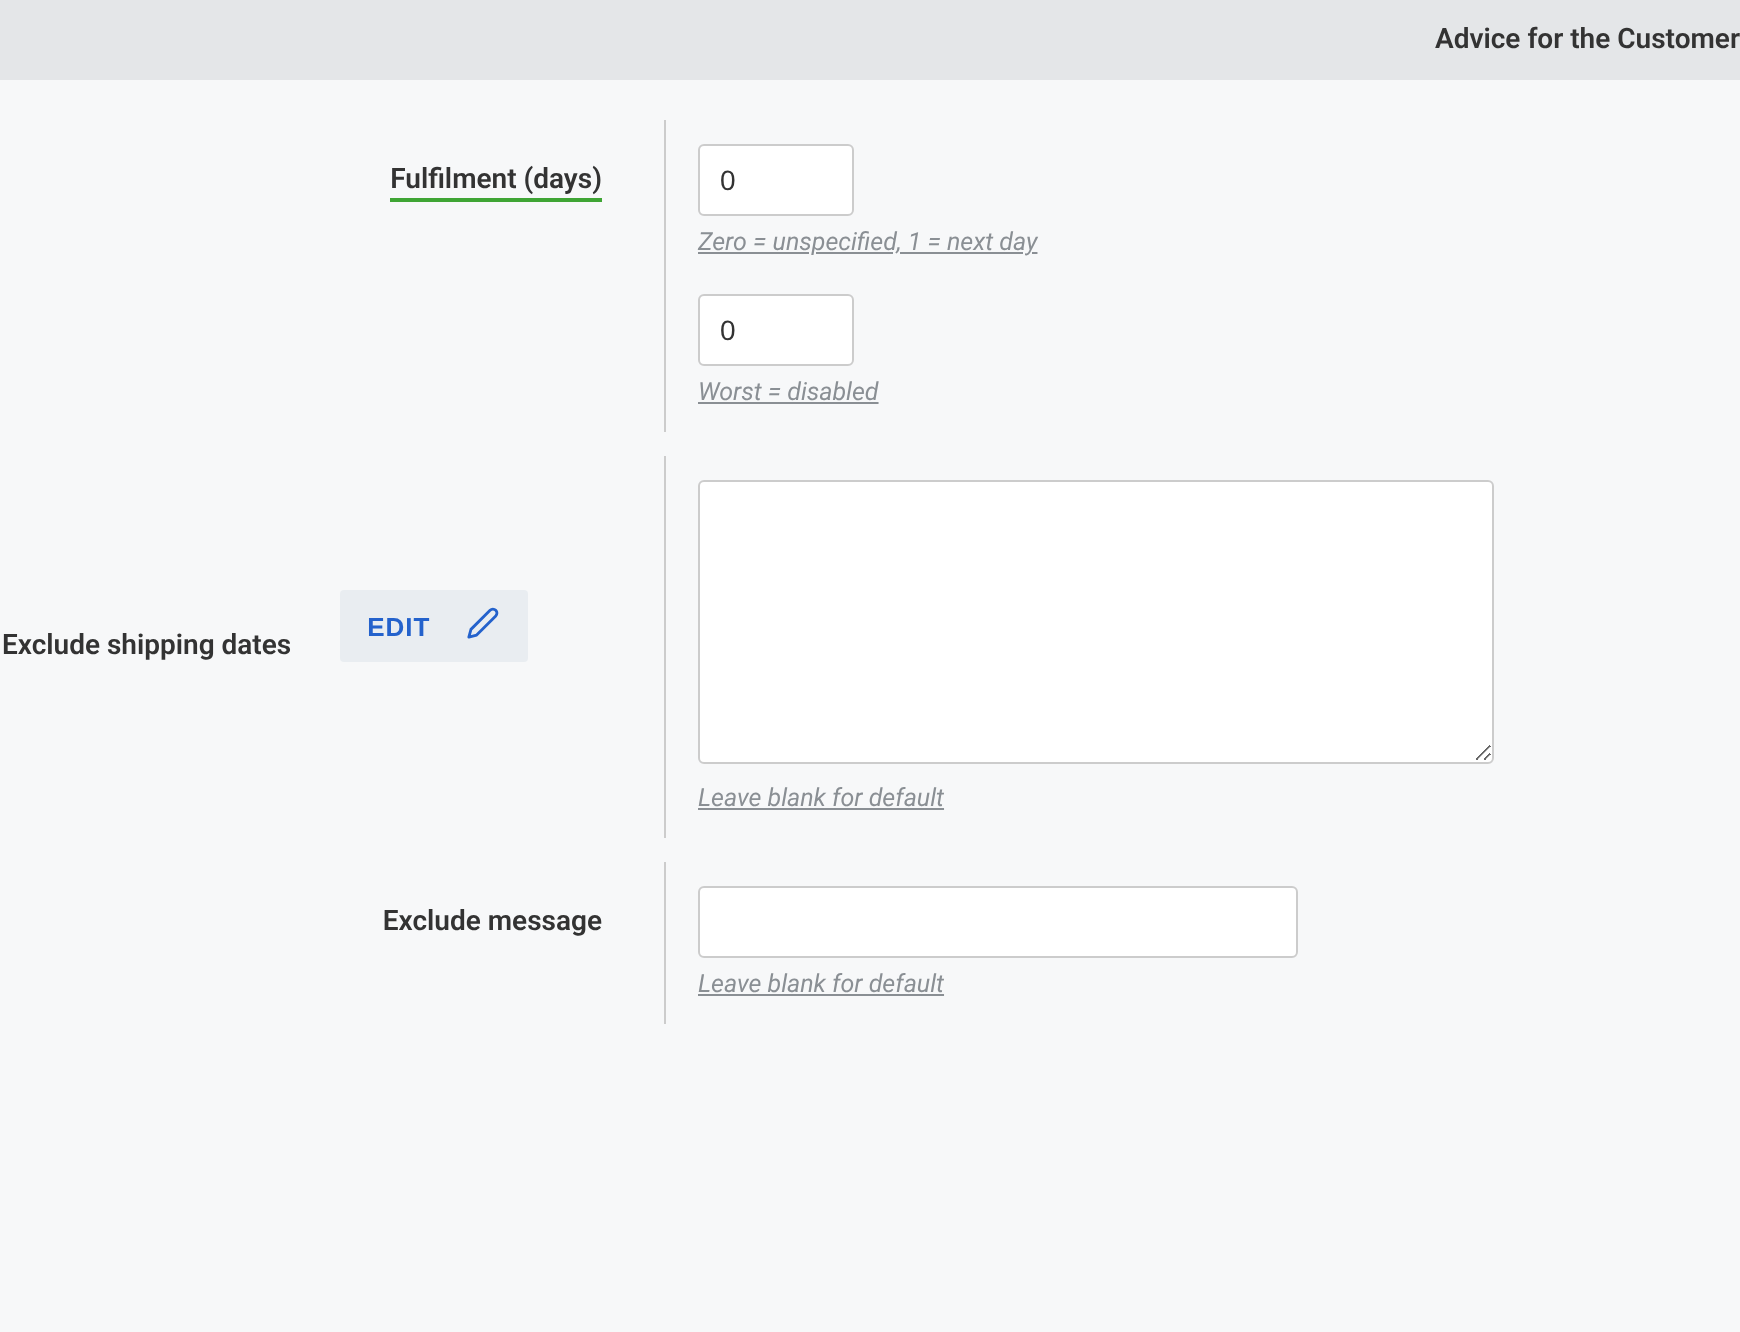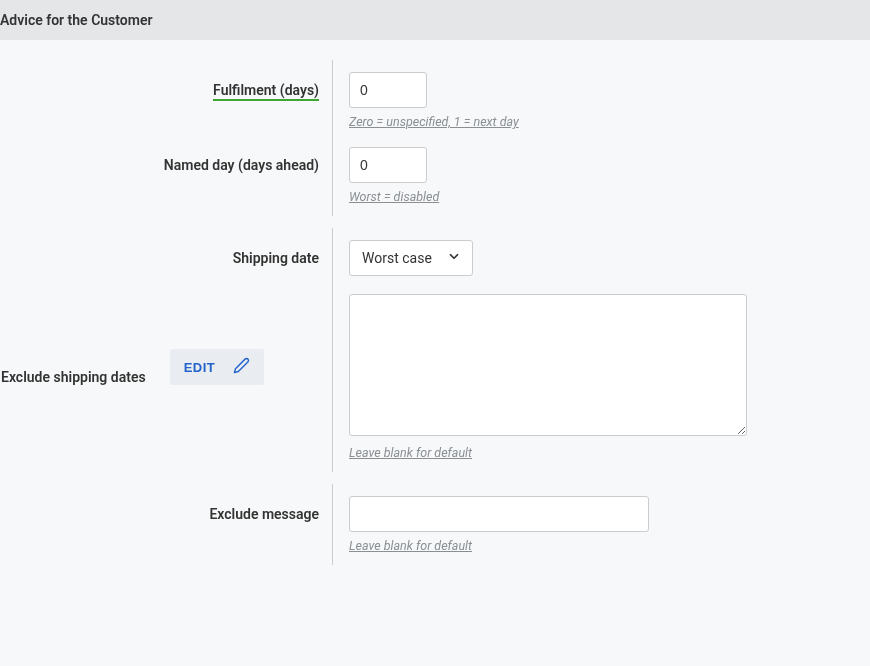--- a/index.html
+++ b/index.html
@@ -5,21 +5,21 @@
     * { box-sizing: border-box; margin: 0; padding: 0; }
     body {
       font-family: -apple-system, BlinkMacSystemFont, "Segoe UI", Roboto, "Helvetica Neue", Arial, sans-serif;
       font-size: 14px;
       color: #333;
       background: #f7f8f9;
       width: 870px;
     }
     .header {
       background: #e4e6e8;
-      text-align: left;
+      text-align: right;
       padding: 12px 0;
       font-weight: 600;
       color: #333;
       font-size: 14px;
     }
     .form-container {
       padding: 0;
     }
     .section {
       border-left: 1px solid #ccc;
@@ -32,21 +32,21 @@
     .form-row {
       display: flex;
       align-items: flex-start;
       margin-bottom: 18px;
       position: relative;
     }
     .form-row:last-child { margin-bottom: 0; }
     .label-col {
       width: 332px;
       text-align: right;
-      padding-right: 14px;
+      padding-right: 32px;
       padding-top: 10px;
       font-weight: 600;
       color: #333;
       position: absolute;
       left: -332px;
       top: 0;
     }
     .label-underline .label-text {
       border-bottom: 2px solid #3fa535;
       padding-bottom: 1px;
@@ -139,51 +139,31 @@
       <div class="label-col label-underline">
         <span class="label-text">Fulfilment (days)</span>
       </div>
       <div class="input-col">
         <input type="text" class="input-small" value="0" style="">
         <div class="help-text">Zero = unspecified, 1 = next day</div>
       </div>
     </div>
 
     <div class="form-row">
-      <div class="label-col">
-        <span>Named day (days ahead)</span>
-      </div>
       <div class="input-col">
         <input type="text" class="input-small" value="0" style="">
         <div class="help-text">Worst = disabled</div>
       </div>
     </div>
 
 
   </div>
 
   <div class="section">
 
-    <div class="form-row">
-      <div class="label-col">
-        <span>Shipping date</span>
-      </div>
-      <div class="input-col">
-        <div class="select-wrapper">
-          <div class="select-box">
-            <span>Worst case</span>
-          </div>
-          <span class="chevron">
-            <svg width="14" height="14" viewBox="0 0 24 24" fill="none" stroke="#333" stroke-width="3" stroke-linecap="round" stroke-linejoin="round">
-                <polyline points="6 9 12 15 18 9"></polyline>
-              </svg>
-          </span>
-        </div>
-      </div>
-    </div>
 
     <div class="form-row textarea-row">
       <div class="label-col">
         <div class="label-stack">
           <span>Exclude shipping dates</span>
           <button class="edit-btn">
             <span>EDIT</span>
             <span>
               <svg viewBox="0 0 24 24" fill="none" stroke="#2462cc" stroke-width="2" stroke-linecap="round" stroke-linejoin="round">
                   <path d="M17 3a2.828 2.828 0 1 1 4 4L7.5 20.5 2 22l1.5-5.5L17 3z"></path>

